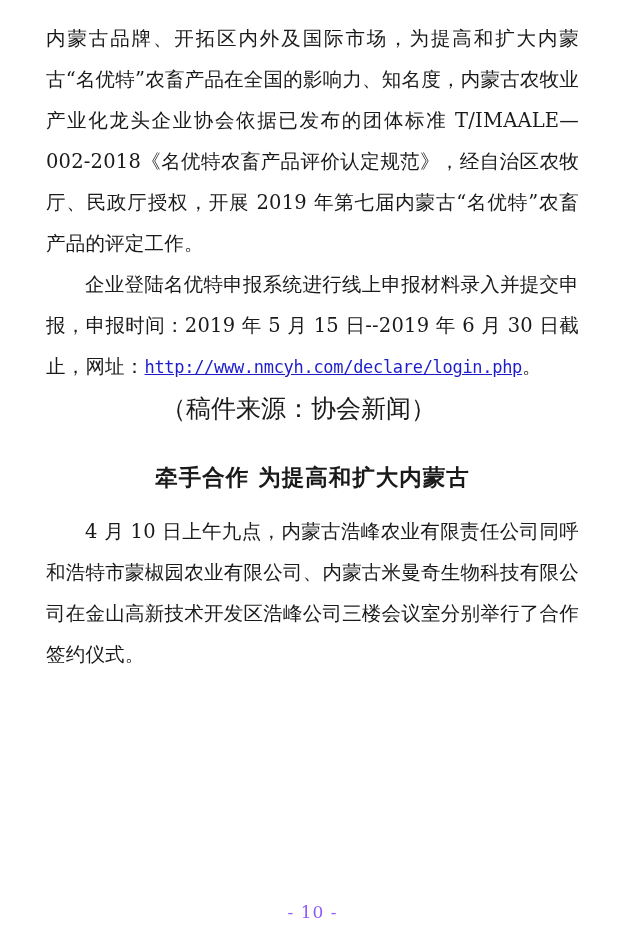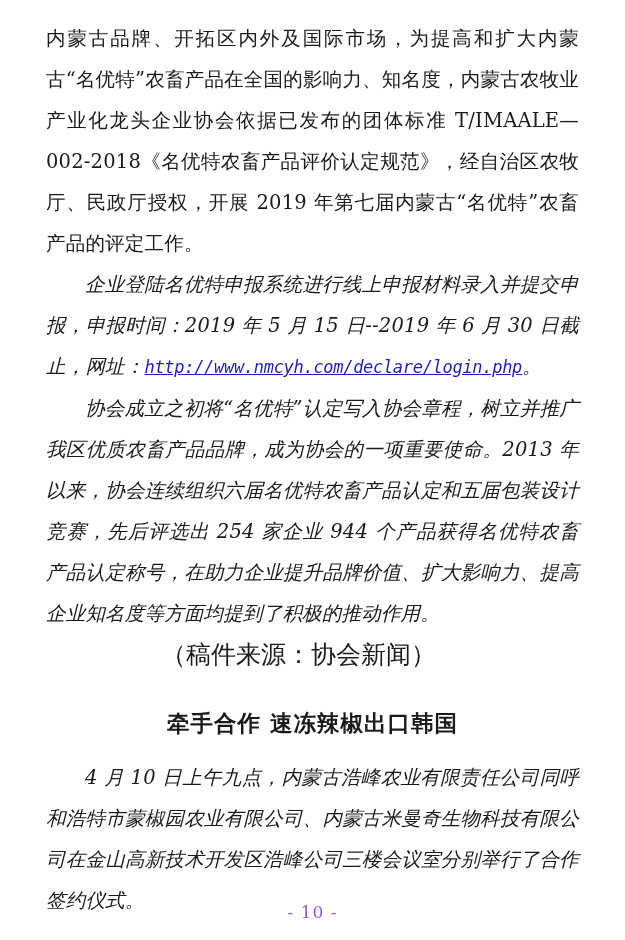--- a/index.html
+++ b/index.html
@@ -25,21 +25,20 @@
   .para {
     font-size: 19.5px;
     line-height: 41px;
     text-align: justify;
     text-justify: inter-ideograph;
     letter-spacing: 0.2px;
     margin: 0;
   }
   .indent {
     text-indent: 2em;
-    font-style: italic;
   }
   .link {
     color: #1d1dc9;
     text-decoration: underline;
     font-family: "DejaVu Sans Mono", "Liberation Mono", monospace;
     font-size: 17px;
     letter-spacing: -0.3px;
   }
   .src-line {
     font-size: 25px;
@@ -69,23 +68,22 @@
 </style>
 </head>
 <body>
 
 <div class="page">
 
   <p class="para">内蒙古品牌、开拓区内外及国际市场，为提高和扩大内蒙古“名优特”农畜产品在全国的影响力、知名度，内蒙古农牧业产业化龙头企业协会依据已发布的团体标准 T/IMAALE—002-2018《名优特农畜产品评价认定规范》，经自治区农牧厅、民政厅授权，开展 2019 年第七届内蒙古“名优特”农畜产品的评定工作。</p>
 
   <p class="para indent"><span>企业登陆名优特申报系统进行线上申报材料录入并提交申报，申报时间：2019 年 5 月 15 日--2019 年 6 月 30 日截止，网址：</span><a class="link" href="#">http://www.nmcyh.com/declare/login.php</a><span>。</span></p>
 
-  <p class="para indent">协会成立之初将“名优特”认定写入协会章程，树立并推广我区优质农畜产品品牌，成为协会的一项重要使命。2013 年以来，协会连续组织六届名优特农畜产品认定和五届包装设计竞赛，先后评选出 254 家企业 944 个产品获得名优特农畜产品认定称号，在助力企业提升品牌价值、扩大影响力、提高企业知名度等方面均提到了积极的推动作用。</p>
 
   <p class="src-line">（稿件来源：协会新闻）</p>
 
-  <h2 class="headline">牵手合作  速冻辣椒出口韩国</h2>
+  <h2 class="headline">牵手合作  为提高和扩大内蒙古</h2>
 
   <p class="para indent">4 月 10 日上午九点，内蒙古浩峰农业有限责任公司同呼和浩特市蒙椒园农业有限公司、内蒙古米曼奇生物科技有限公司在金山高新技术开发区浩峰公司三楼会议室分别举行了合作签约仪式。</p>
 
   <div class="footer">- 10 -</div>
 
 </div>
 
 </body></html>

